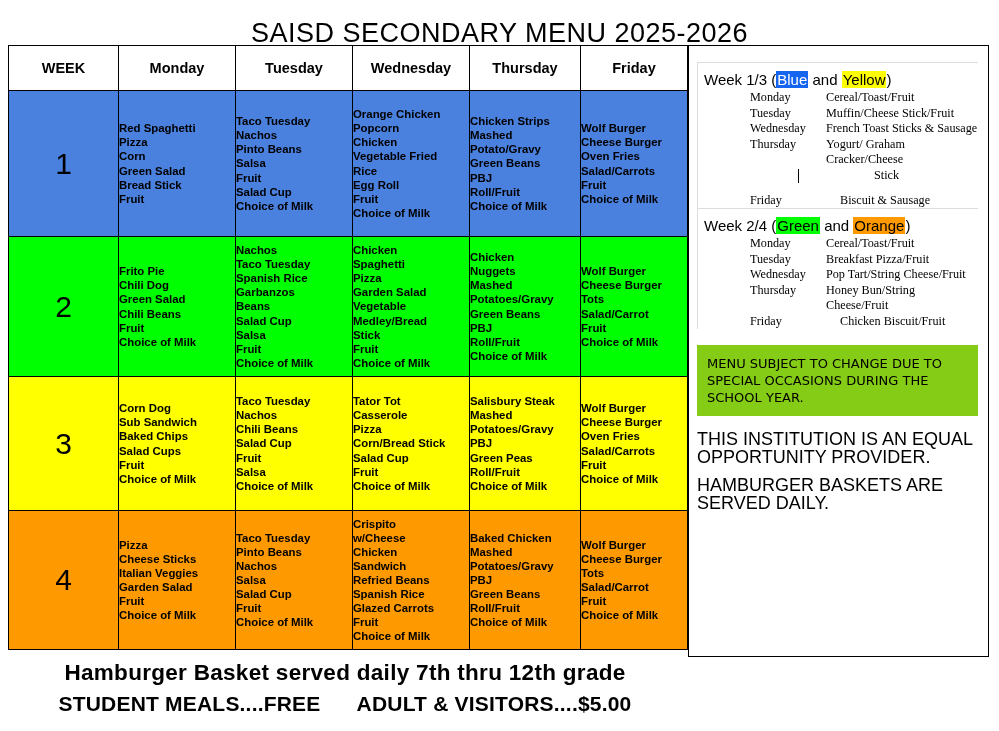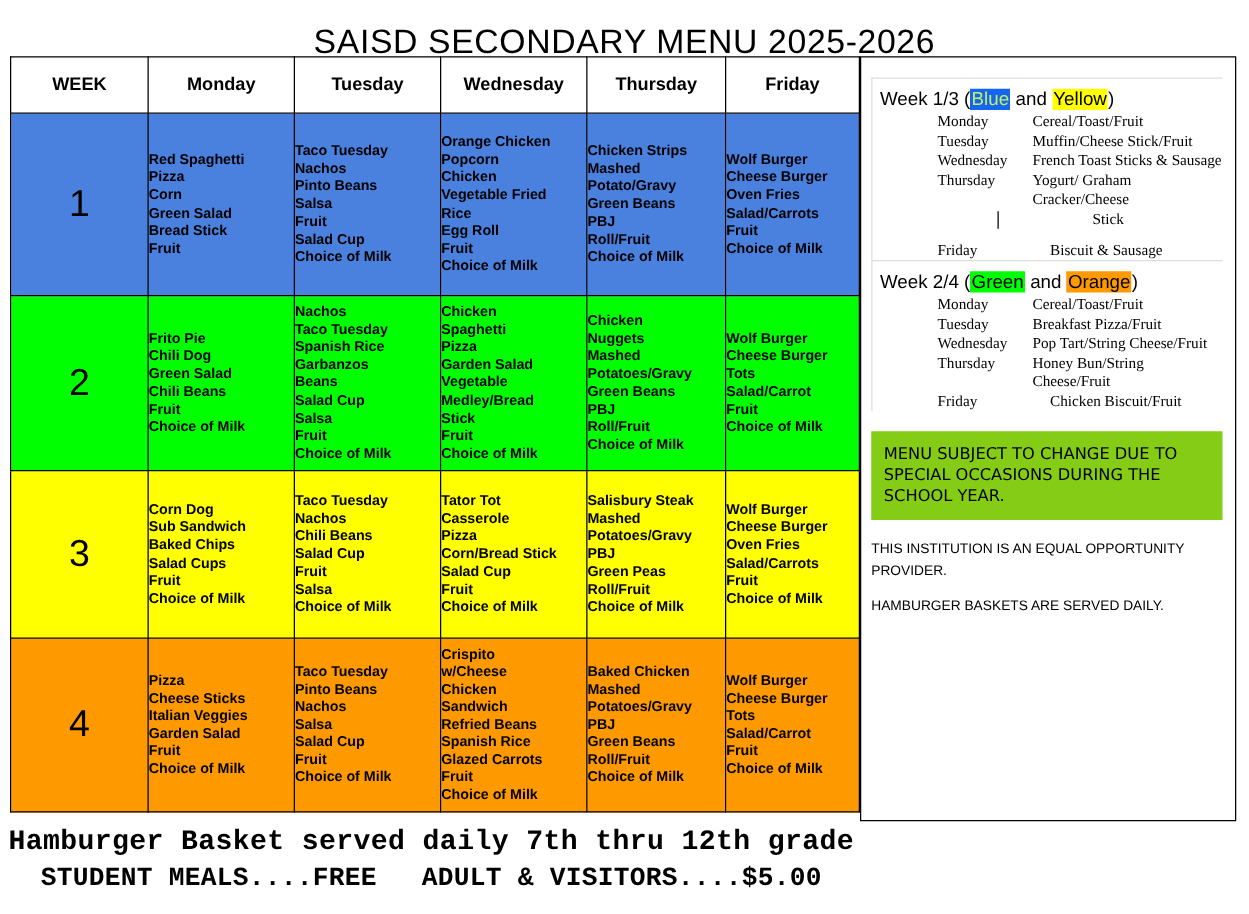--- a/index.html
+++ b/index.html
@@ -102,21 +102,21 @@
     border-top: 1px solid #dddddd;
     border-left: 1px solid #dddddd;
     padding-top: 8px;
   }
   .wk-head {
     font-size: 15px;
     color: #000;
     padding-left: 6px;
     font-family: "Liberation Sans", sans-serif;
   }
-  .hl-blue   { background: #1565F0; color: #bef264; padding: 0 1px; }
+  .hl-blue   { background: #1565F0; color: #ffffff; padding: 0 1px; }
   .hl-yellow { background: #FFFF00; color: #000000; padding: 0 1px; }
   .hl-green  { background: #00FF00; color: #000000; padding: 0 1px; }
   .hl-orange { background: #FF9900; color: #000000; padding: 0 1px; }
 
   .bfast-list {
     font-family: "Liberation Serif", serif;
     font-size: 12.2px;
     color: #000;
     margin-top: 2px;
   }
@@ -156,36 +156,36 @@
     background: #84cc16;
     padding: 10px 8px 10px 10px;
     font-size: 13px;
     font-weight: normal;
     line-height: 17px;
     color: #000;
     font-family: "DejaVu Sans", sans-serif;
   }
   .plain-notice {
     margin: 14px 10px 0 8px;
-    font-size: 11px;
+    font-size: 18px;
     line-height: 18px;
     color: #000;
     font-family: "Liberation Sans", sans-serif;
   }
   .plain-notice.second { margin-top: 10px; }
 
   
   #footer {
     position: absolute;
     left: 0;
     top: 660px;
     width: 690px;
     text-align: center;
     color: #000;
-    font-family: Liberation Mono, monospace;
+    font-family: Liberation Sans, sans-serif;
   }
   #footer-line1 {
     font-size: 22.5px;
     font-weight: bold;
     letter-spacing: 0.3px;
   }
   #footer-line2 {
     margin-top: 6px;
     font-size: 21px;
     font-weight: bold;

